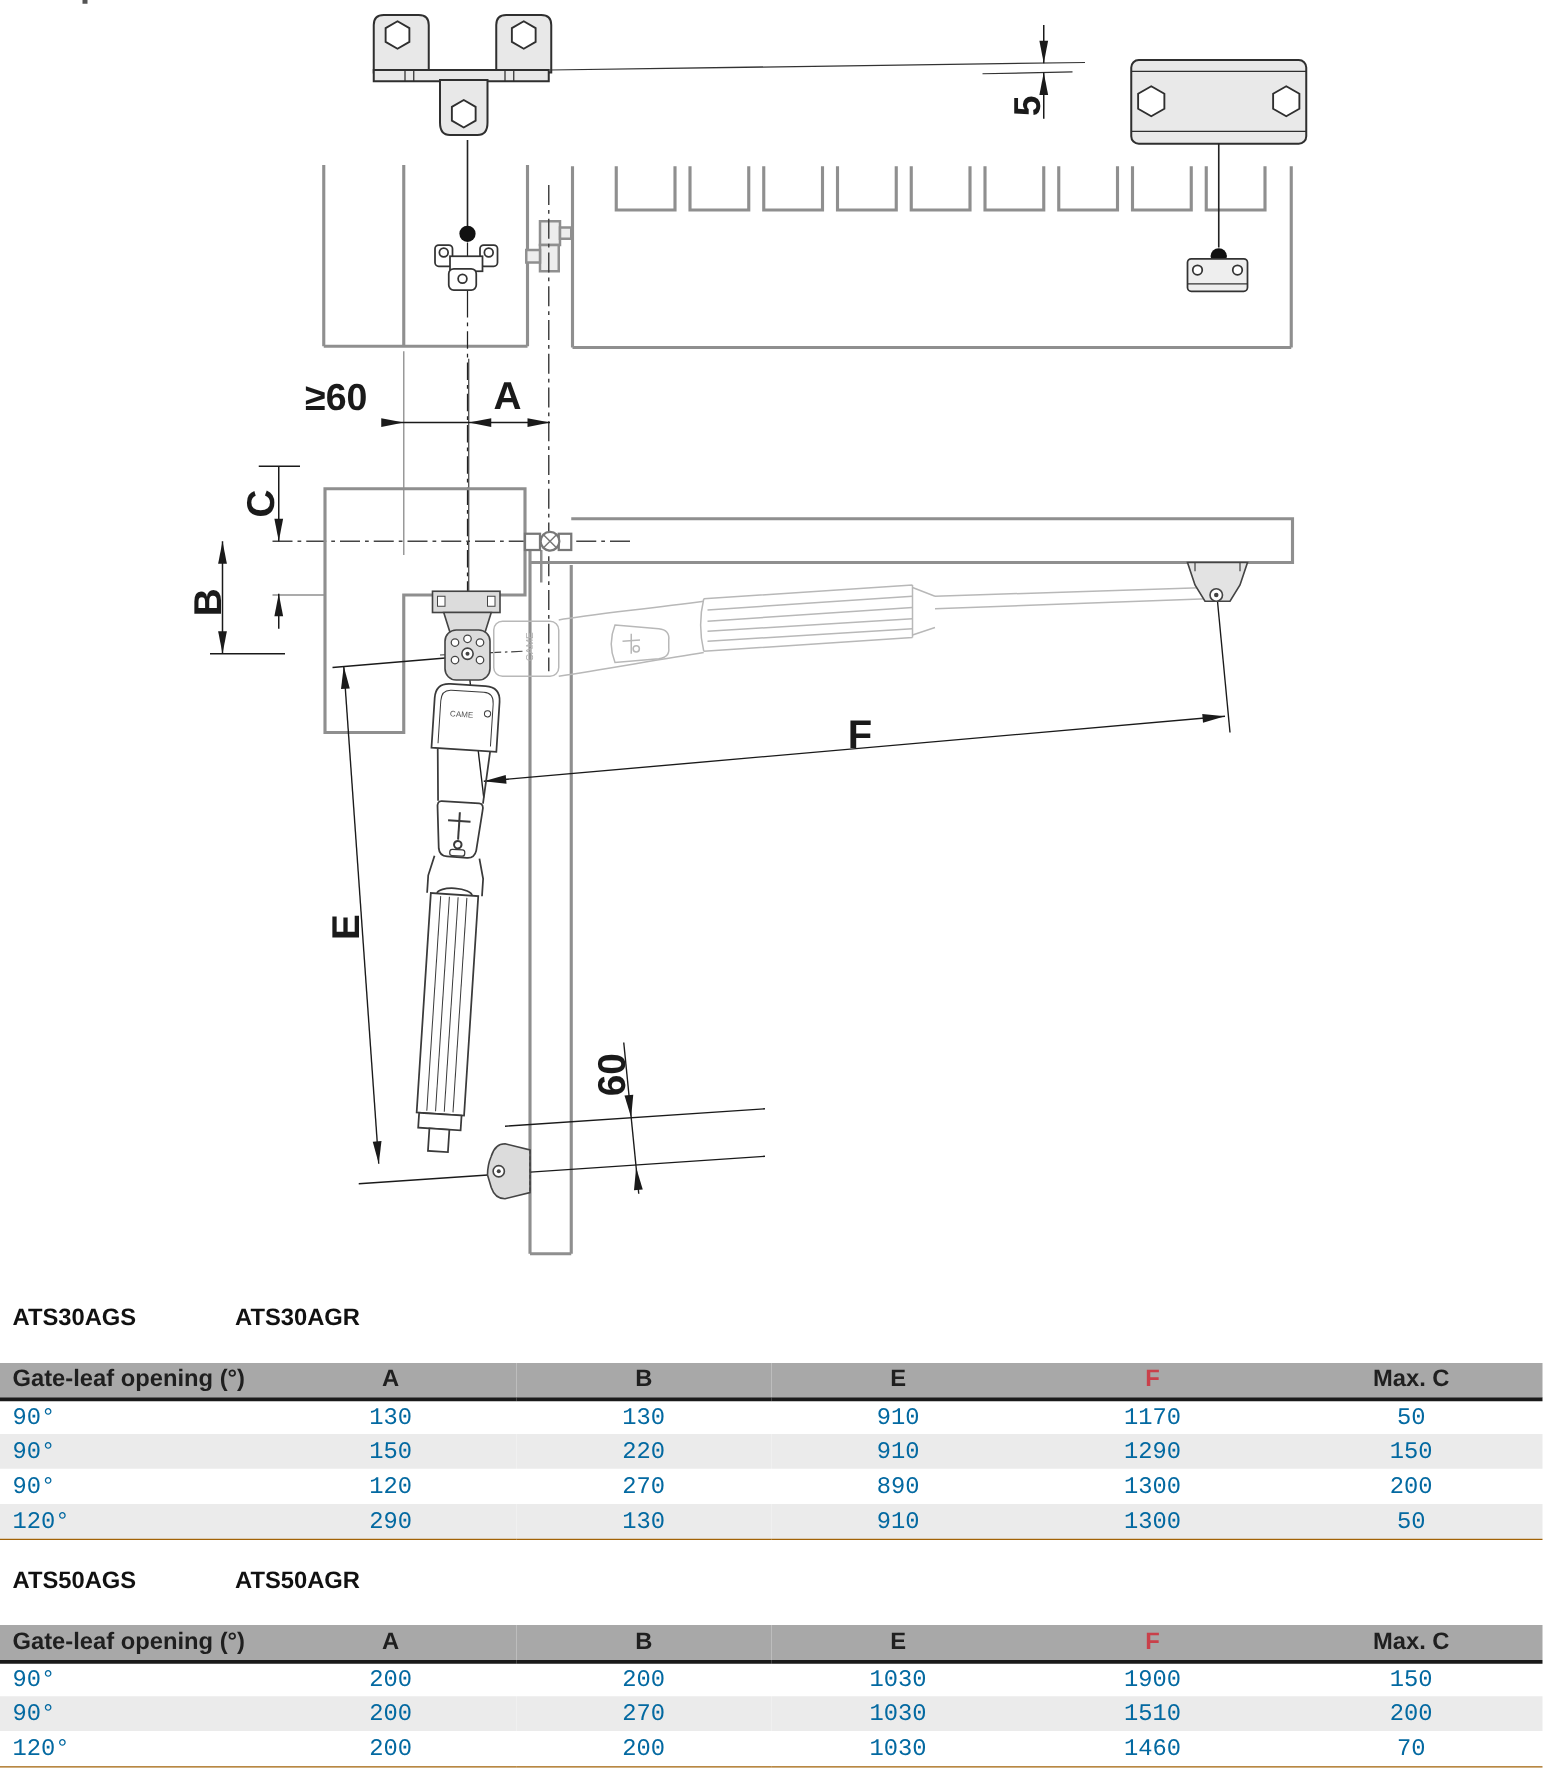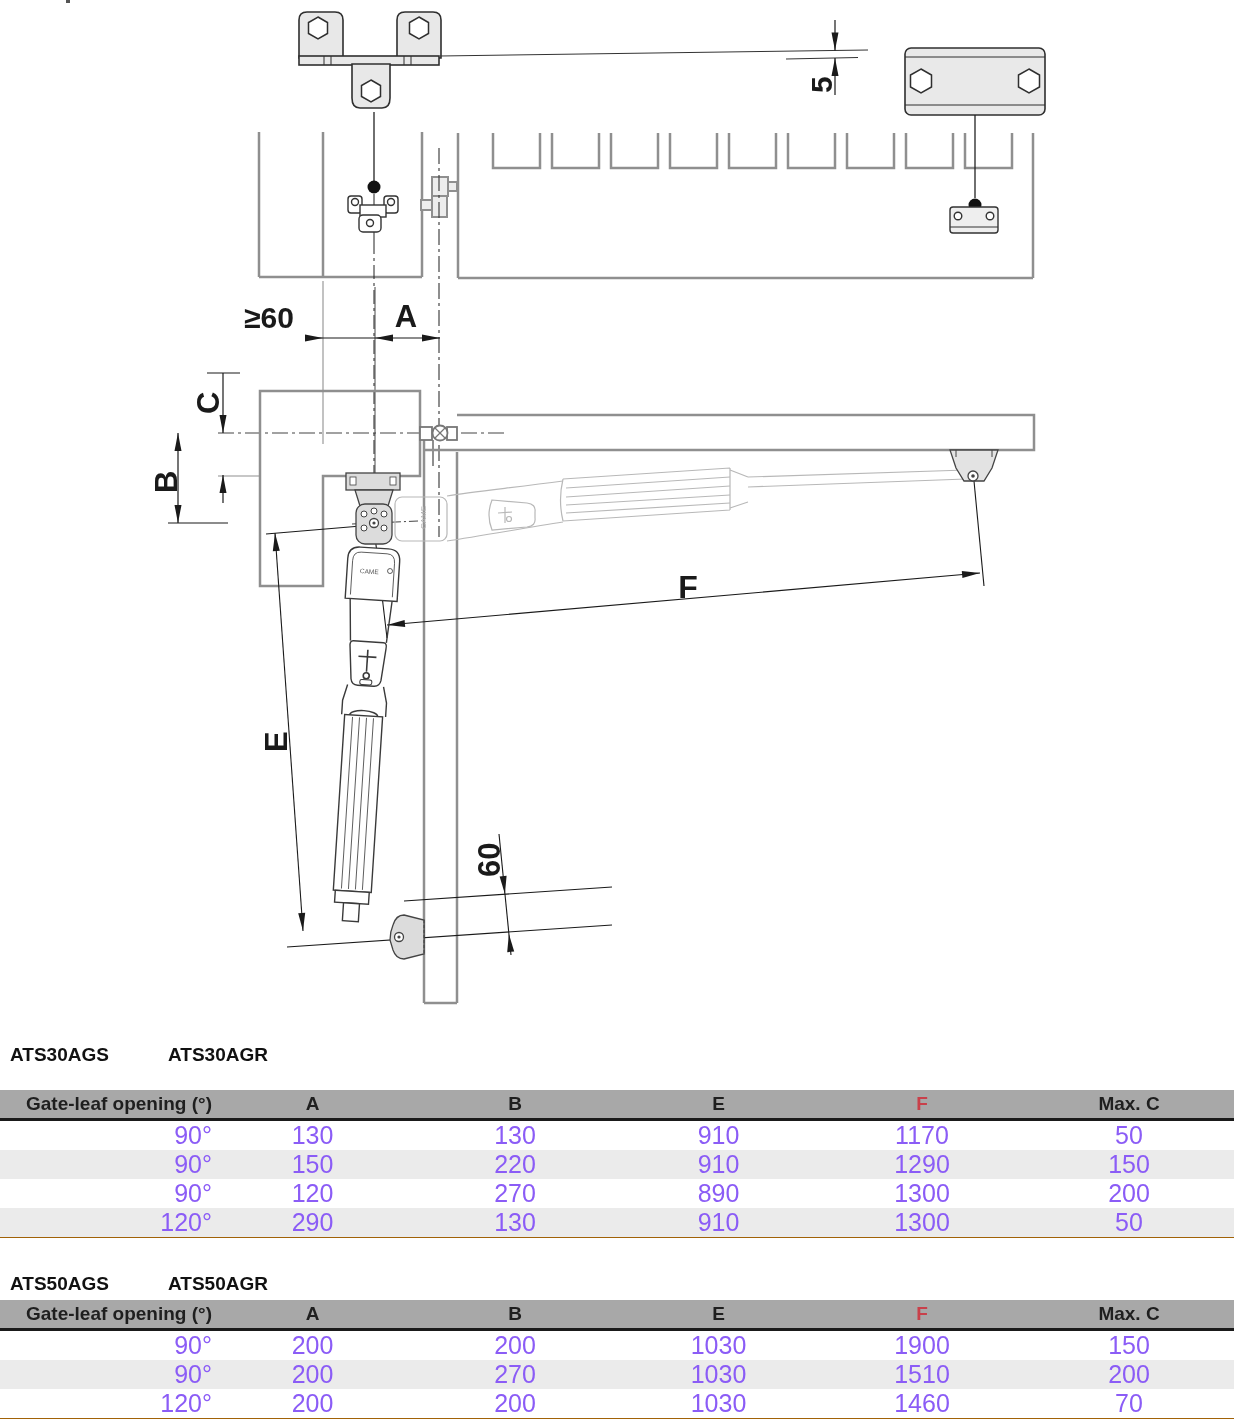--- a/index.html
+++ b/index.html
@@ -2,33 +2,33 @@
 <html style="--header-bg: #a8a8a8; --f-col: #c9404a; --row-alt: #ebebeb;"><head>
 <meta charset="utf-8">
 <style>
   html,body{margin:0;padding:0;background:#fff;}
   body{position:relative;width:1234px;height:1426px;font-family:"Liberation Sans",sans-serif;overflow:hidden;}
   #drawing{position:absolute;left:0;top:0;}
   .stray{position:absolute;left:66px;top:0;width:4px;height:3px;background:#555;}
   .models{position:absolute;left:0;width:980px;height:22px;}
   .models span{position:absolute;top:0;font-size:19px;font-weight:bold;color:#111;white-space:nowrap;}
   .models span.m0{left:10px;}
-  .models span.m1{left:168px;}
+  .models span.m1{left:188px;}
   table.spec{position:absolute;left:0;width:1234px;border-collapse:collapse;table-layout:fixed;}
   table.spec th,table.spec td{padding:0;font-weight:normal;overflow:hidden;white-space:nowrap;}
   table.spec thead tr{height:29px;background:var(--header-bg,#a8a8a8);}
   table.spec thead th{font-size:19px;font-weight:bold;color:#1f1f1f;text-align:center;border-bottom:3px solid #1a1a1a;}
-  table.spec thead th.c0, table.spec td.c0{text-align:right;padding-left:10px;}
+  table.spec thead th.c0, table.spec td.c0{text-align:left;padding-left:10px;}
   table.spec thead th.hl{color:var(--f-col,#c9404a);}
   table.spec tbody tr{height:28px;background:#fff;}
   table.spec tbody tr:nth-child(even){background:var(--row-alt,#ebebeb);}
-  table.spec tbody td{font-size:25px;color:#8b5cf6;text-align:center;}
+  table.spec tbody td{font-size:19px;color:#0369a1;text-align:center;font-family:Liberation Mono, monospace;}
   table.spec tbody tr:last-child td{border-bottom:1px solid #a16207;}
   #t0{top:1090px;} #t1{top:1300px;}
-  #m0{top:1044px;} #m1{top:1254px;margin-top:19px;}
+  #m0{top:1044px;} #m1{top:1254px;}
 </style>
 </head>
 <body>
 
 <div class="stray"></div>
 
 <svg id="drawing" width="1234" height="1040" viewBox="0 0 1234 1040" font-family="Liberation Sans, sans-serif">
 
   <g stroke="#8f8f8f" stroke-width="2.5" fill="none">
     <line x1="259" y1="132" x2="259" y2="277"></line>

